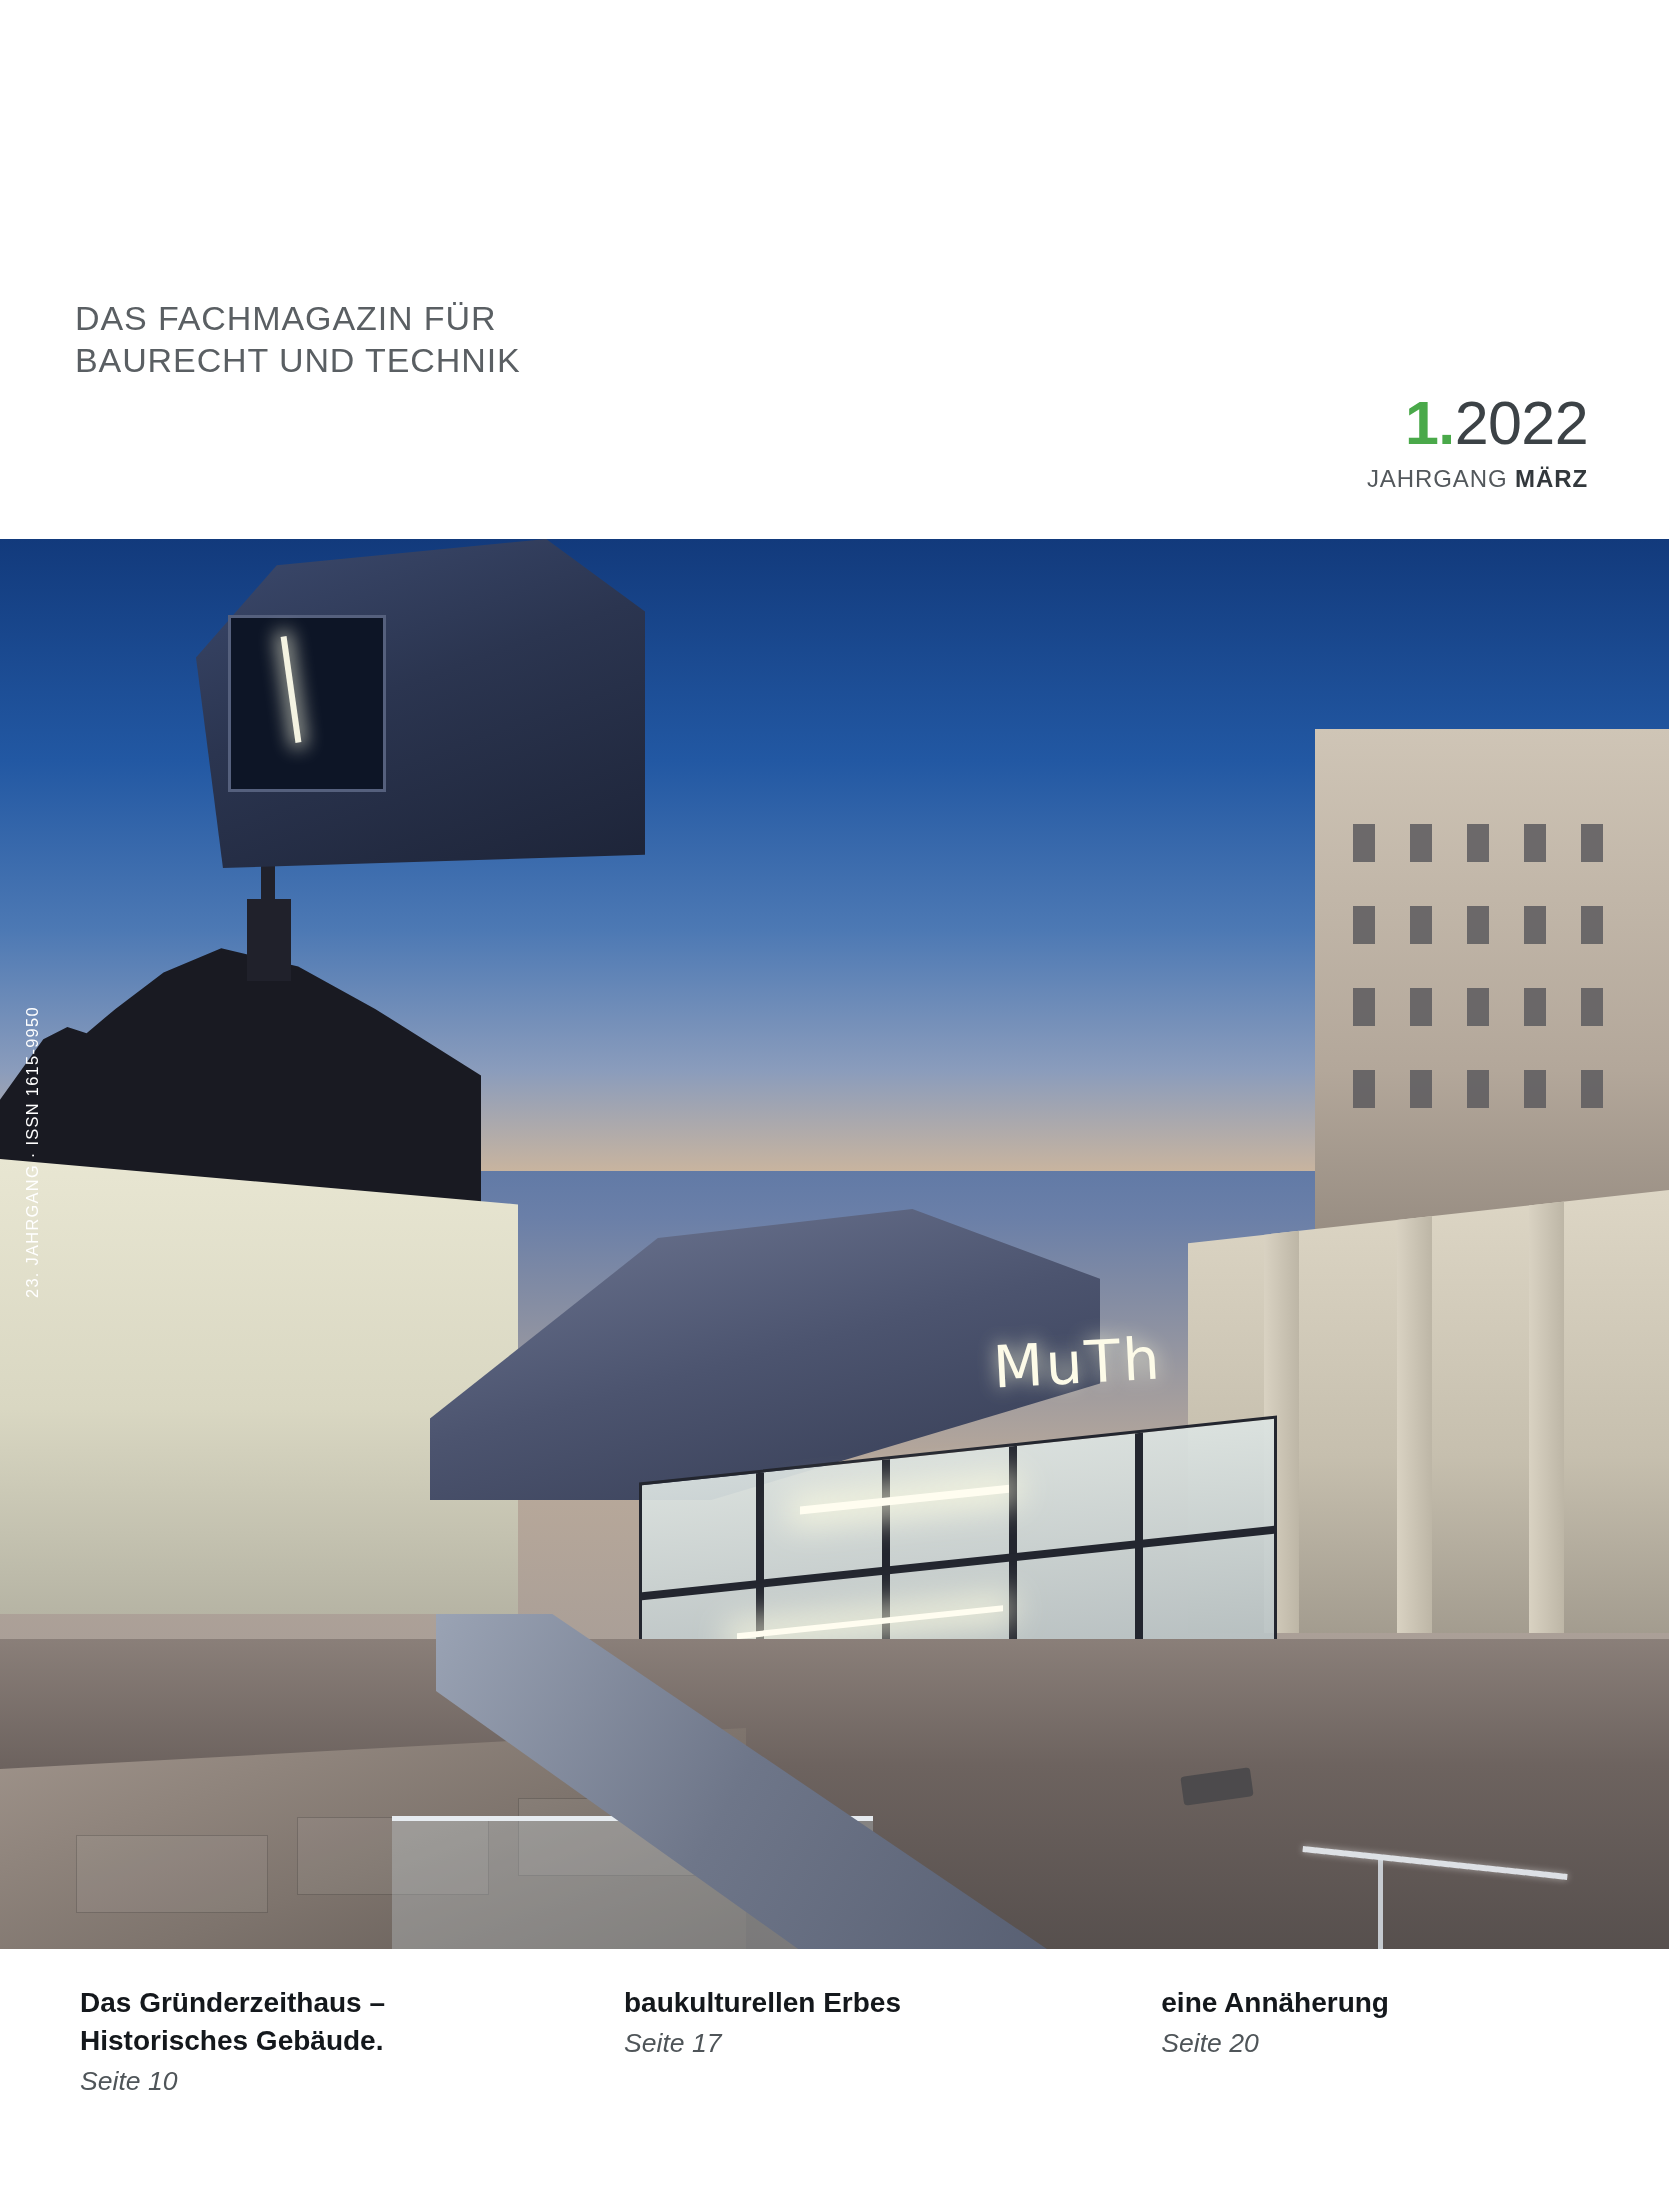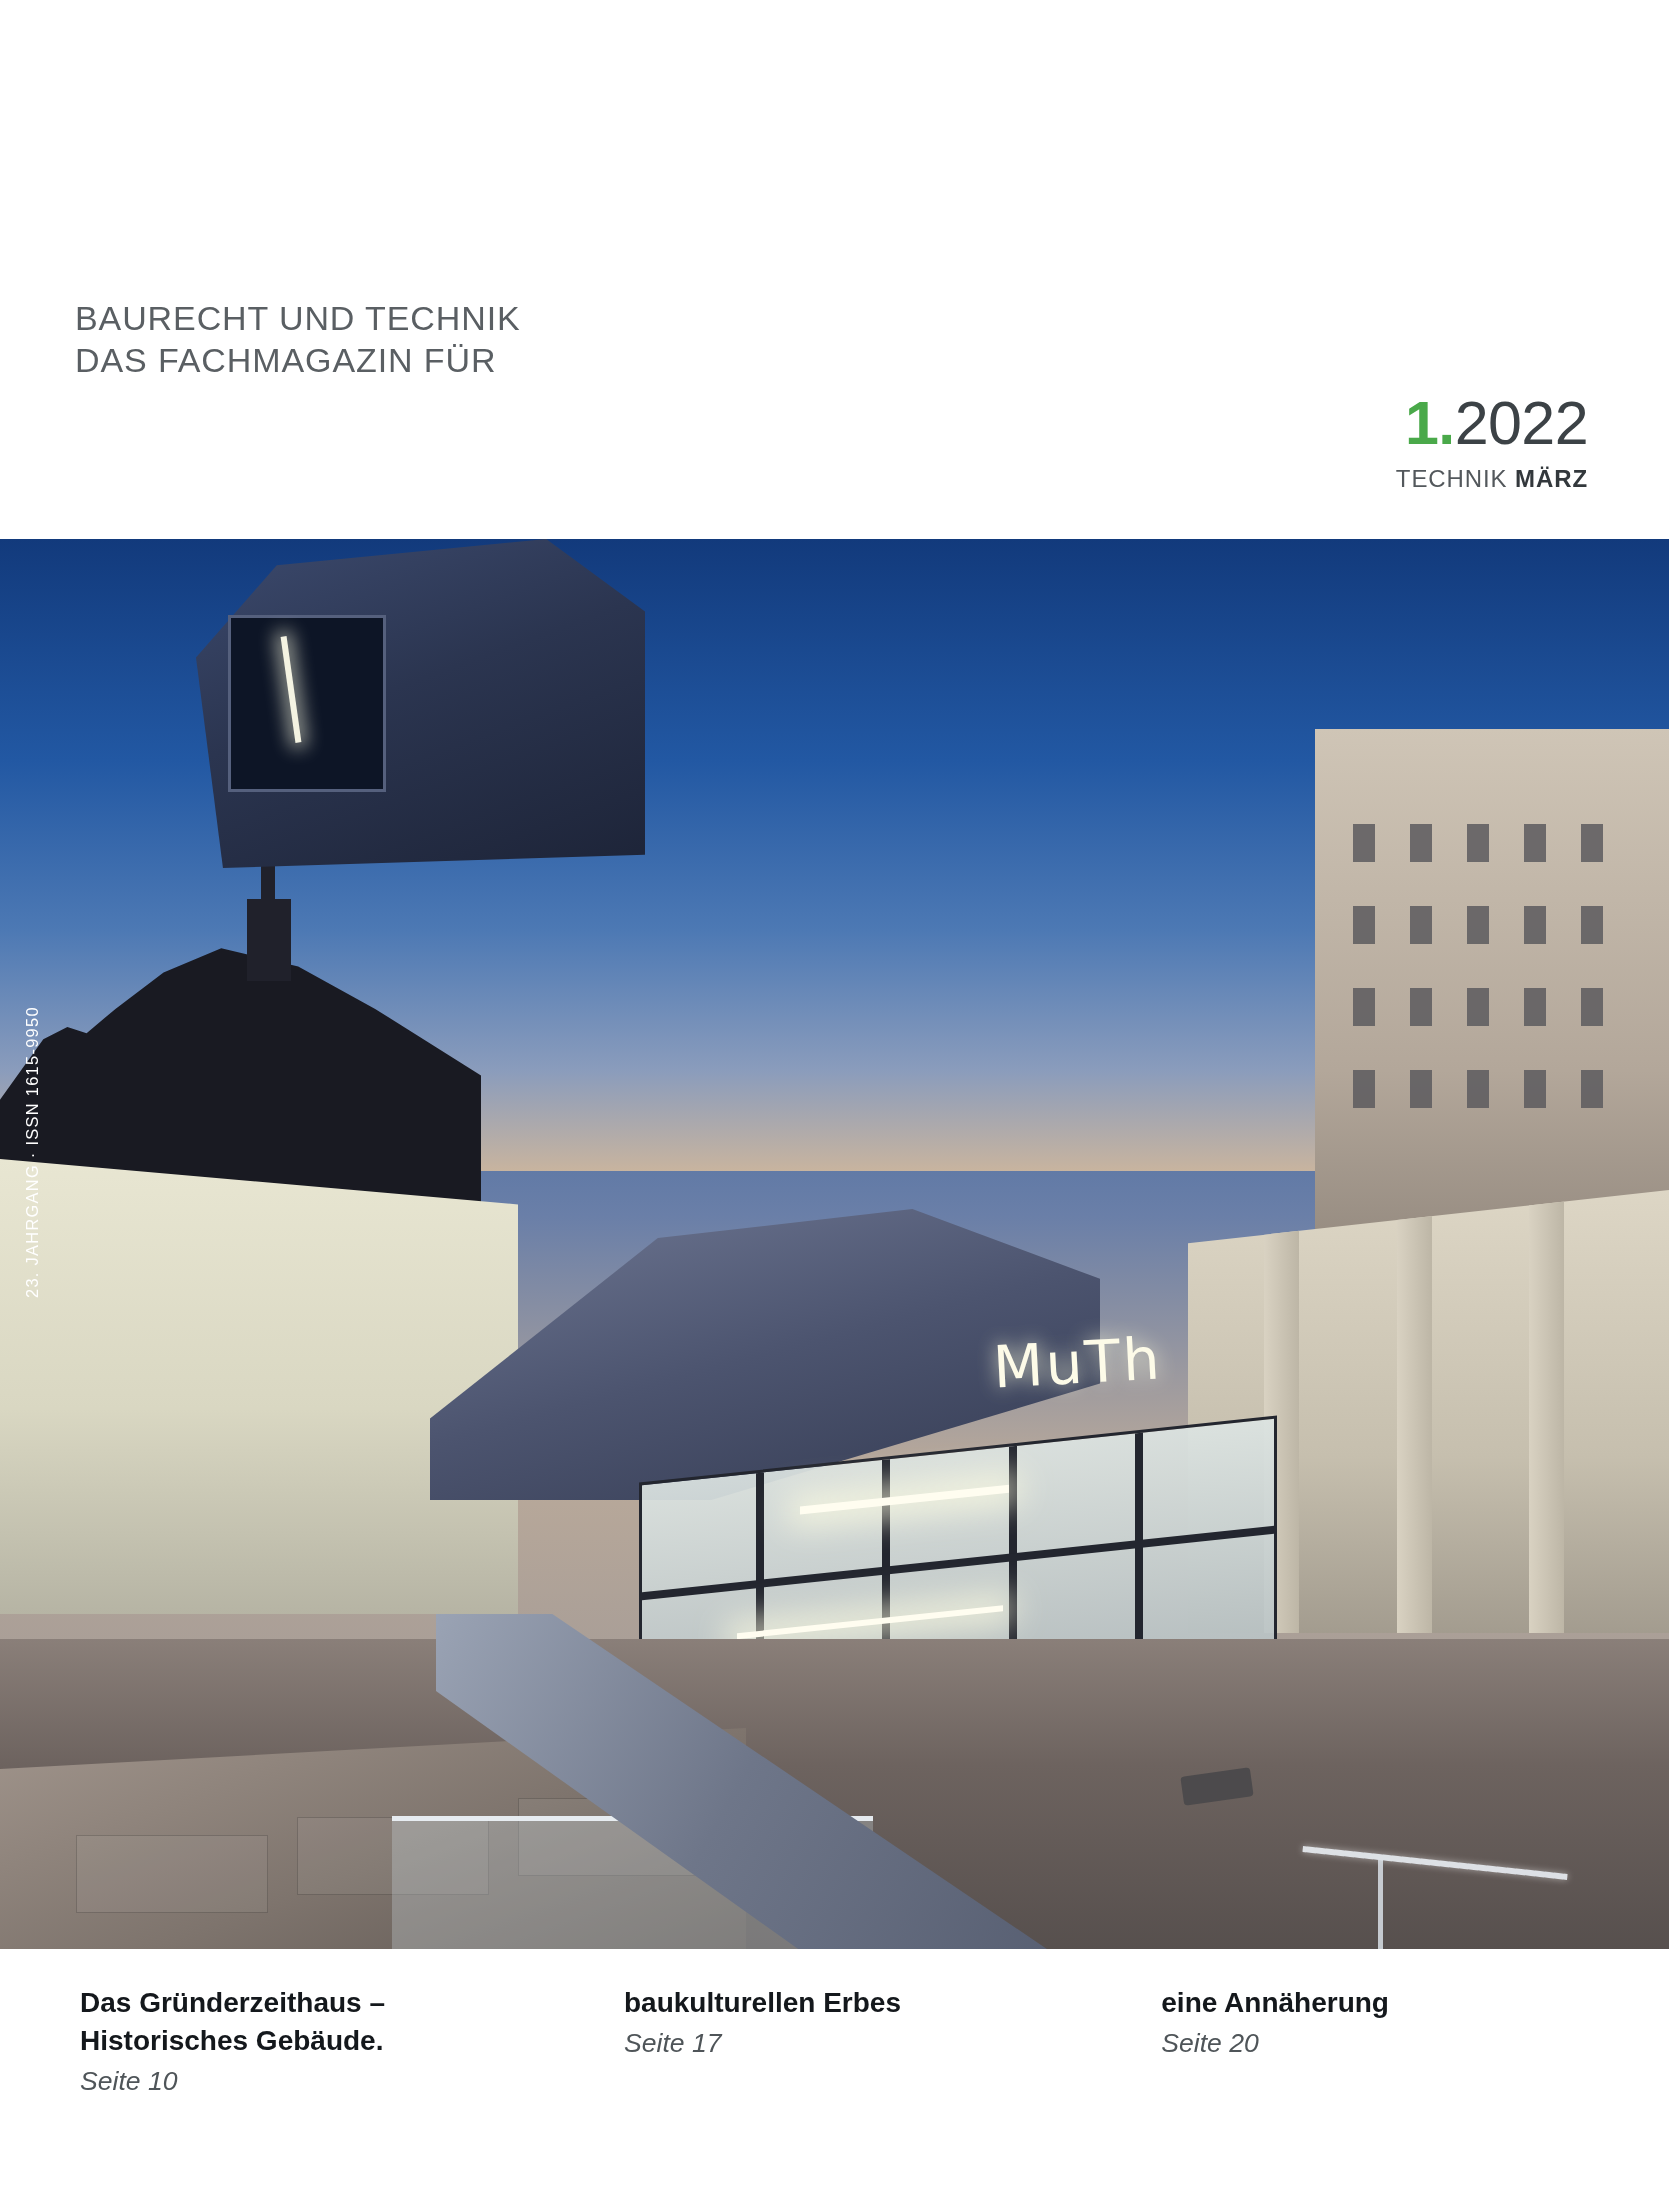--- a/index.html
+++ b/index.html
@@ -345,30 +345,30 @@
 </style>
 </head>
 <body>
 
 <div class="page">
 
   <div class="header">
 
 
     <div class="subtitle">
+      <div>DAS FACHMAGAZIN FÜR</div>
       <div>BAURECHT UND TECHNIK</div>
-      <div>DAS FACHMAGAZIN FÜR</div>
     </div>
 
     <div class="issue-block">
       <div class="issue-number">
         <span class="num">1.</span><span class="year">2022</span>
       </div>
       <div class="issue-sub">
-        <span>TECHNIK </span><span class="month">MÄRZ</span>
+        <span>JAHRGANG </span><span class="month">MÄRZ</span>
       </div>
     </div>
   </div>
 
   <div class="cover">
 
     <div class="sky"></div>
 
     <div class="right-building">
       <div class="win" style="left:38px;  top:95px;"></div>

